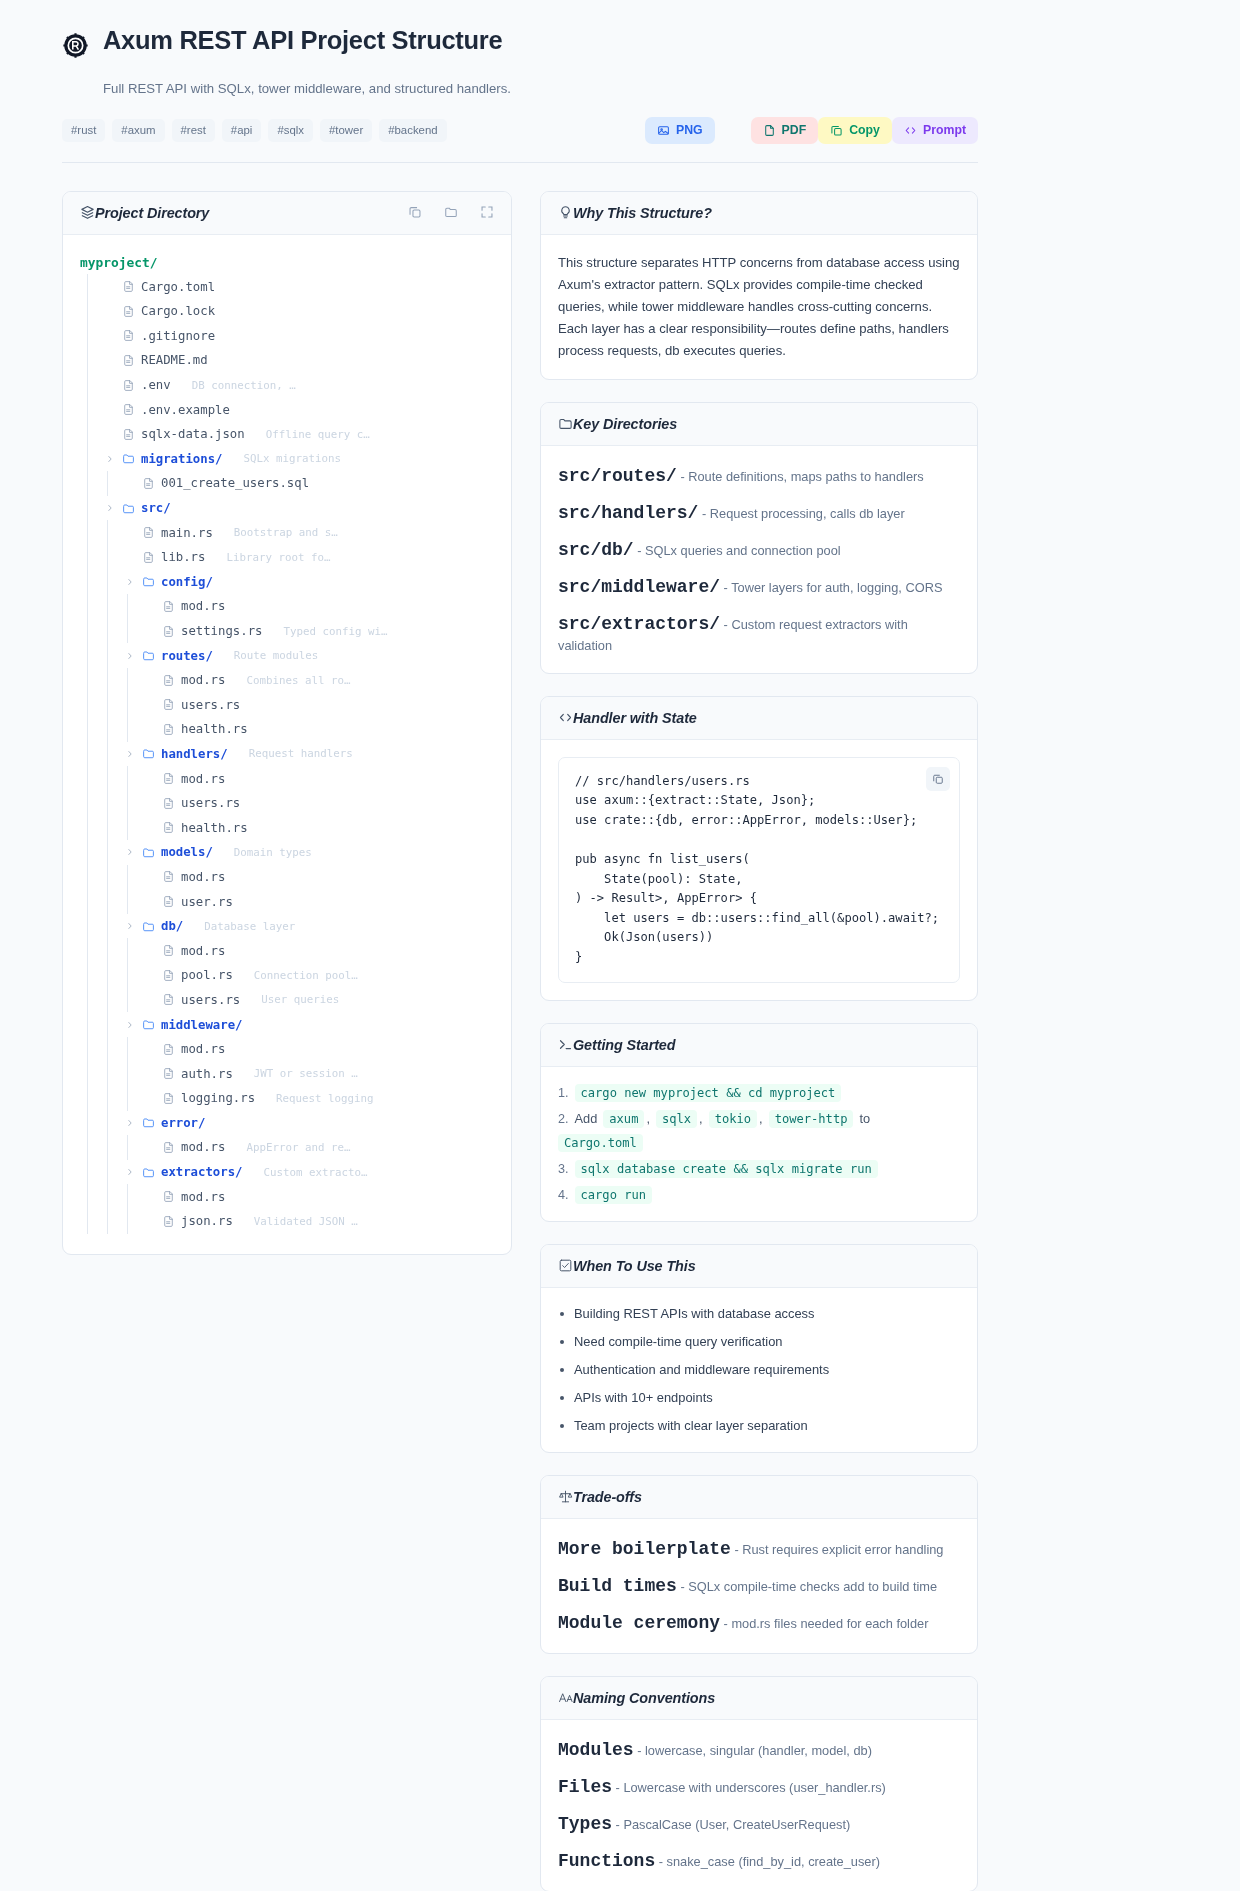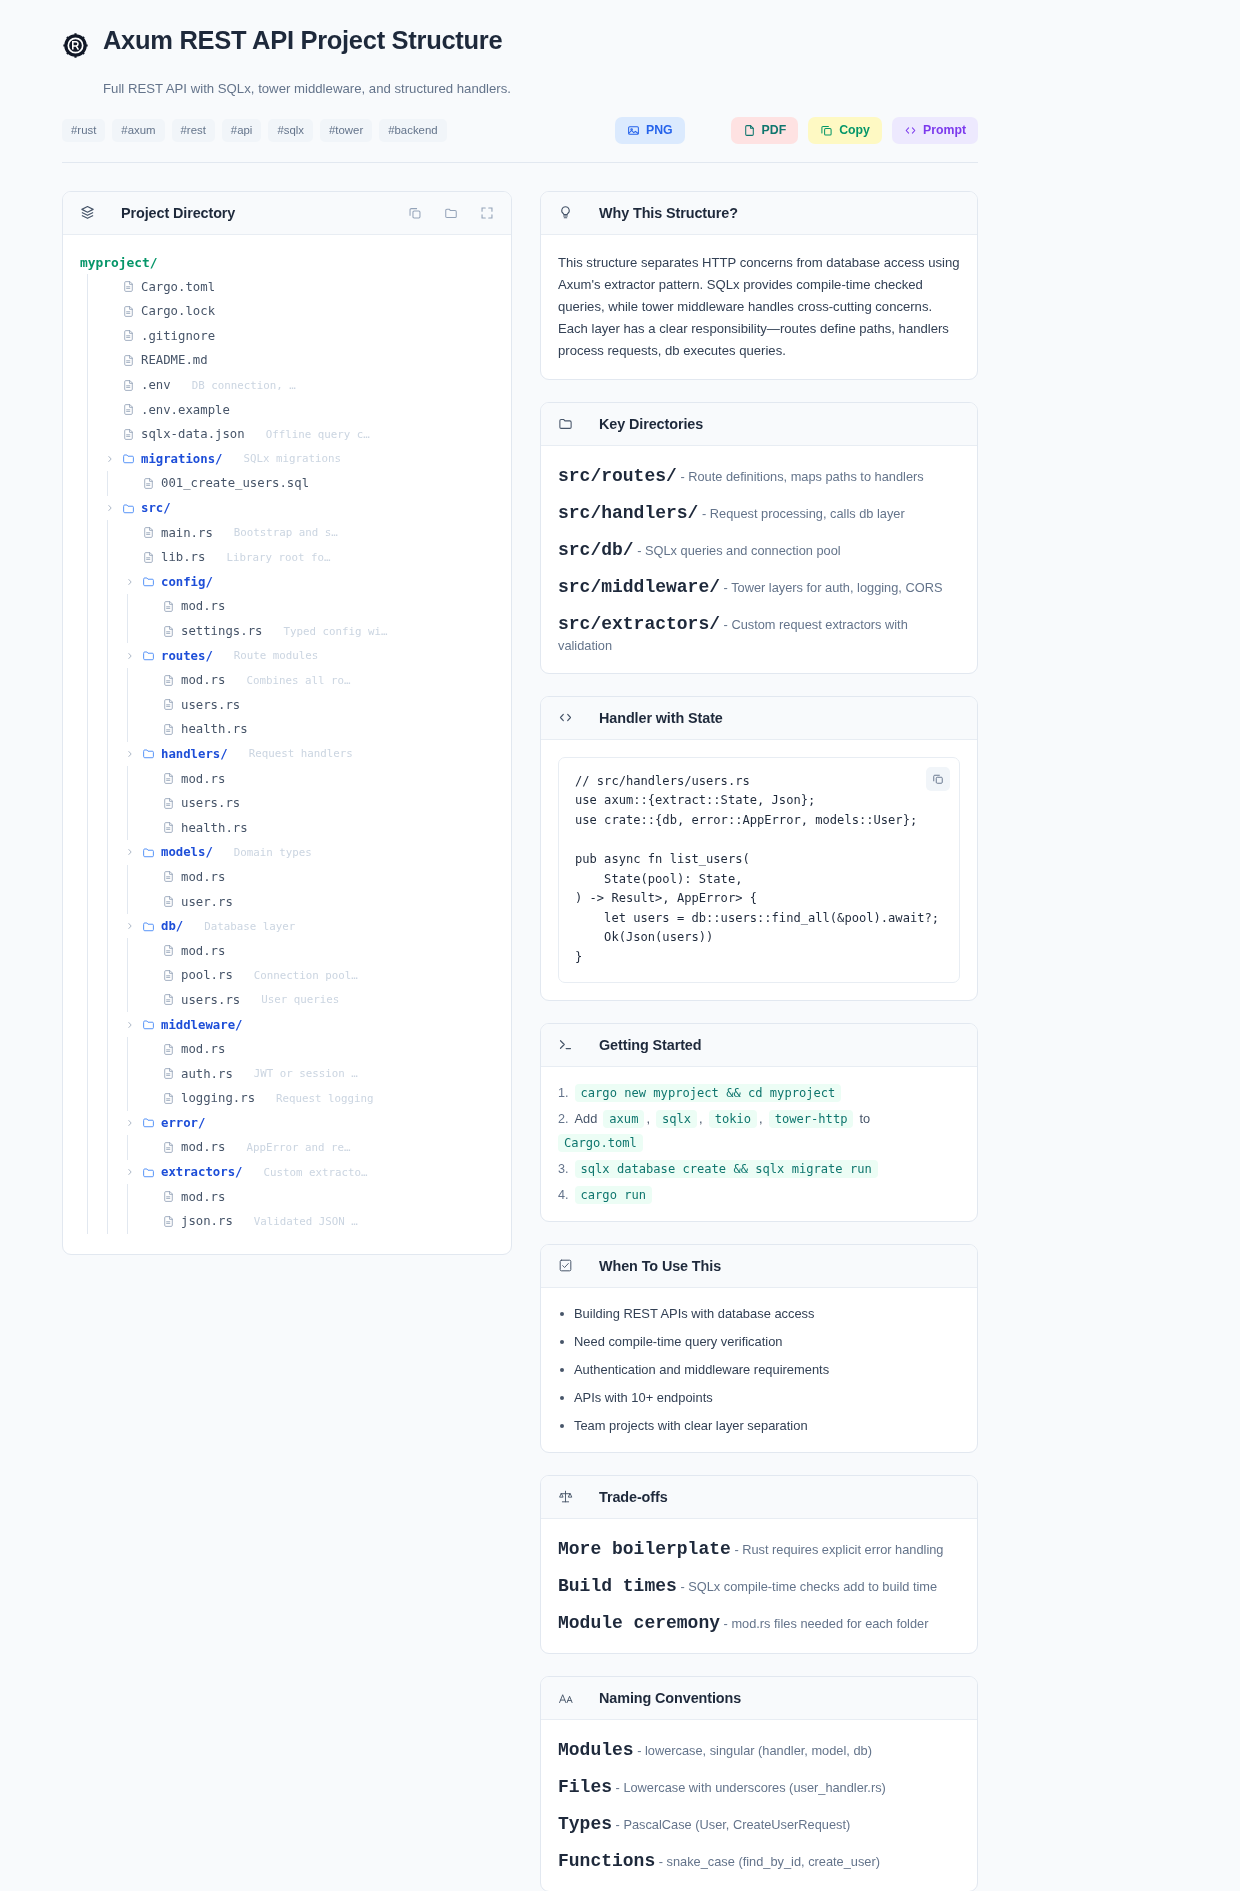--- a/index.html
+++ b/index.html
@@ -20,21 +20,21 @@
     font-size: 25.5px; font-weight: bold; color: #1e293b;
     letter-spacing: -0.3px; line-height: 1.15;
   }
   .subtitle { font-size: 13.2px; color: #64748b; margin-top: 25px; line-height: 1.4; }
   .hdr-lower { display: flex; align-items: center; justify-content: space-between; margin-top: 18px; }
   .tags { display: flex; gap: 7px; flex-wrap: wrap; }
   .tag {
     background: #f1f5f9; color: #64748b; font-size: 11.4px;
     padding: 4px 9px; border-radius: 5px; line-height: 1.3;
   }
-  .hdr-actions { display: flex; gap: 10px; }
+  .hdr-actions { display: flex; }
   .act {
     display: flex; align-items: center; gap: 6px;
     font-size: 12.3px; font-weight: bold; padding: 7px 12px;
     border-radius: 7px; border: none; cursor: pointer; line-height: 1;
   }
   .act svg { width: 13px; height: 13px; display: block; }
   .act-png { background: #dbeafe; color: #2563eb; }
   .act-pdf { background: #fee2e2; color: #0f766e; margin-left: 36px; }
   .act-copy { background: #fef9c3; color: #059669; }
   .act-prompt { background: #ede9fe; color: #7c3aed; }
@@ -43,23 +43,24 @@
   
   .main { display: flex; gap: 28px; padding: 28px 62px 0 62px; align-items: flex-start; }
   .col-left { width: 450px; flex: 0 0 450px; }
   .col-right { flex: 1; display: flex; flex-direction: column; gap: 22px; }
 
   .card {
     background: #ffffff; border: 1px solid #e2e8f0; border-radius: 9px;
     overflow: hidden;
   }
   .card-head {
-    display: flex; align-items: center; gap: 26px;
+    display: flex; align-items: flex-start; gap: 0;
     padding: 13px 17px; background: #f8fafc;
     border-bottom: 1px solid #e8edf3;
+    font-style: italic;
   }
   .card-head .ico { color: #475569; display: flex; align-items: center; }
   .card-head .ico svg { width: 15px; height: 15px; display: block; }
   .card-title { font-size: 14.4px; font-weight: bold; color: #1e293b; letter-spacing: -0.1px; }
   .card-head-actions { margin-left: auto; display: flex; gap: 22px; align-items: center; }
   .head-ic { color: #94a3b8; cursor: pointer; display: flex; }
   .head-ic svg { width: 14px; height: 14px; display: block; }
   .card-body { padding: 17px; }
 
   

